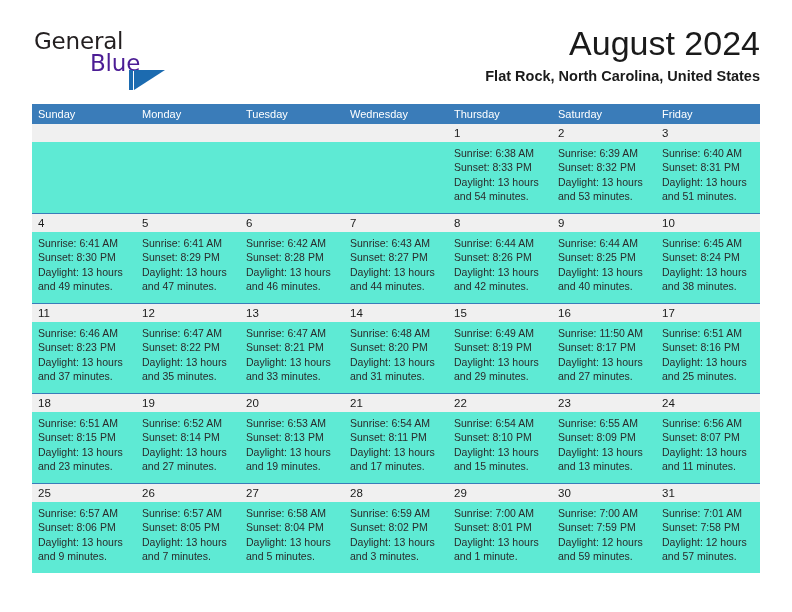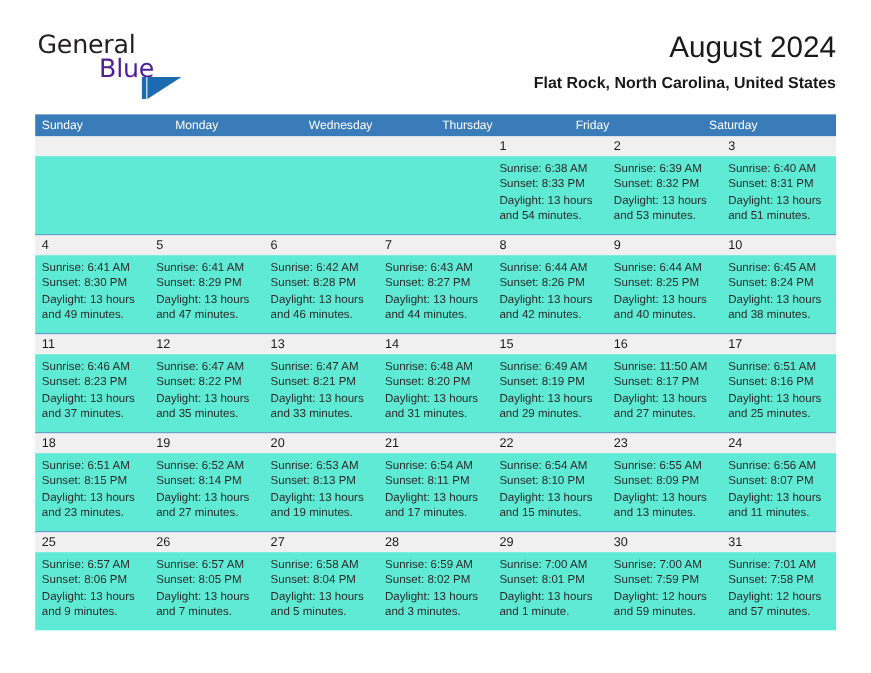--- a/index.html
+++ b/index.html
@@ -79,21 +79,21 @@
     border-right: 31px solid transparent;
   }
 
   .title-block {
     position: absolute;
     right: 0;
     top: 0;
     text-align: right;
   }
   .cal-title {
-    font-size: 27px;
+    font-size: 34px;
     line-height: 34px;
     color: #1a1a1a;
     white-space: nowrap;
     font-weight: normal;
     margin: 0;
   }
   .cal-location {
     margin-top: 7px;
     font-size: 14.5px;
     line-height: 18px;
@@ -188,24 +188,25 @@
       <h1 class="cal-title">August 2024</h1>
       <div class="cal-location">Flat Rock, North Carolina, United States</div>
     </div>
 
   </div>
 
   <div class="calendar">
     <div class="weekday-row" id="weekday-row">
         <div class="weekday">Sunday</div>
         <div class="weekday">Monday</div>
+        <div class="weekday">Tuesday</div>
         <div class="weekday">Wednesday</div>
         <div class="weekday">Thursday</div>
+        <div class="weekday">Saturday</div>
         <div class="weekday">Friday</div>
-        <div class="weekday">Saturday</div>
       </div>
     <div id="weeks-container">
         <div class="week">
           <div class="week-dates">
             <div class="daynum"></div>
             <div class="daynum"></div>
             <div class="daynum"></div>
             <div class="daynum"></div>
             <div class="daynum">1</div>
             <div class="daynum">2</div>

